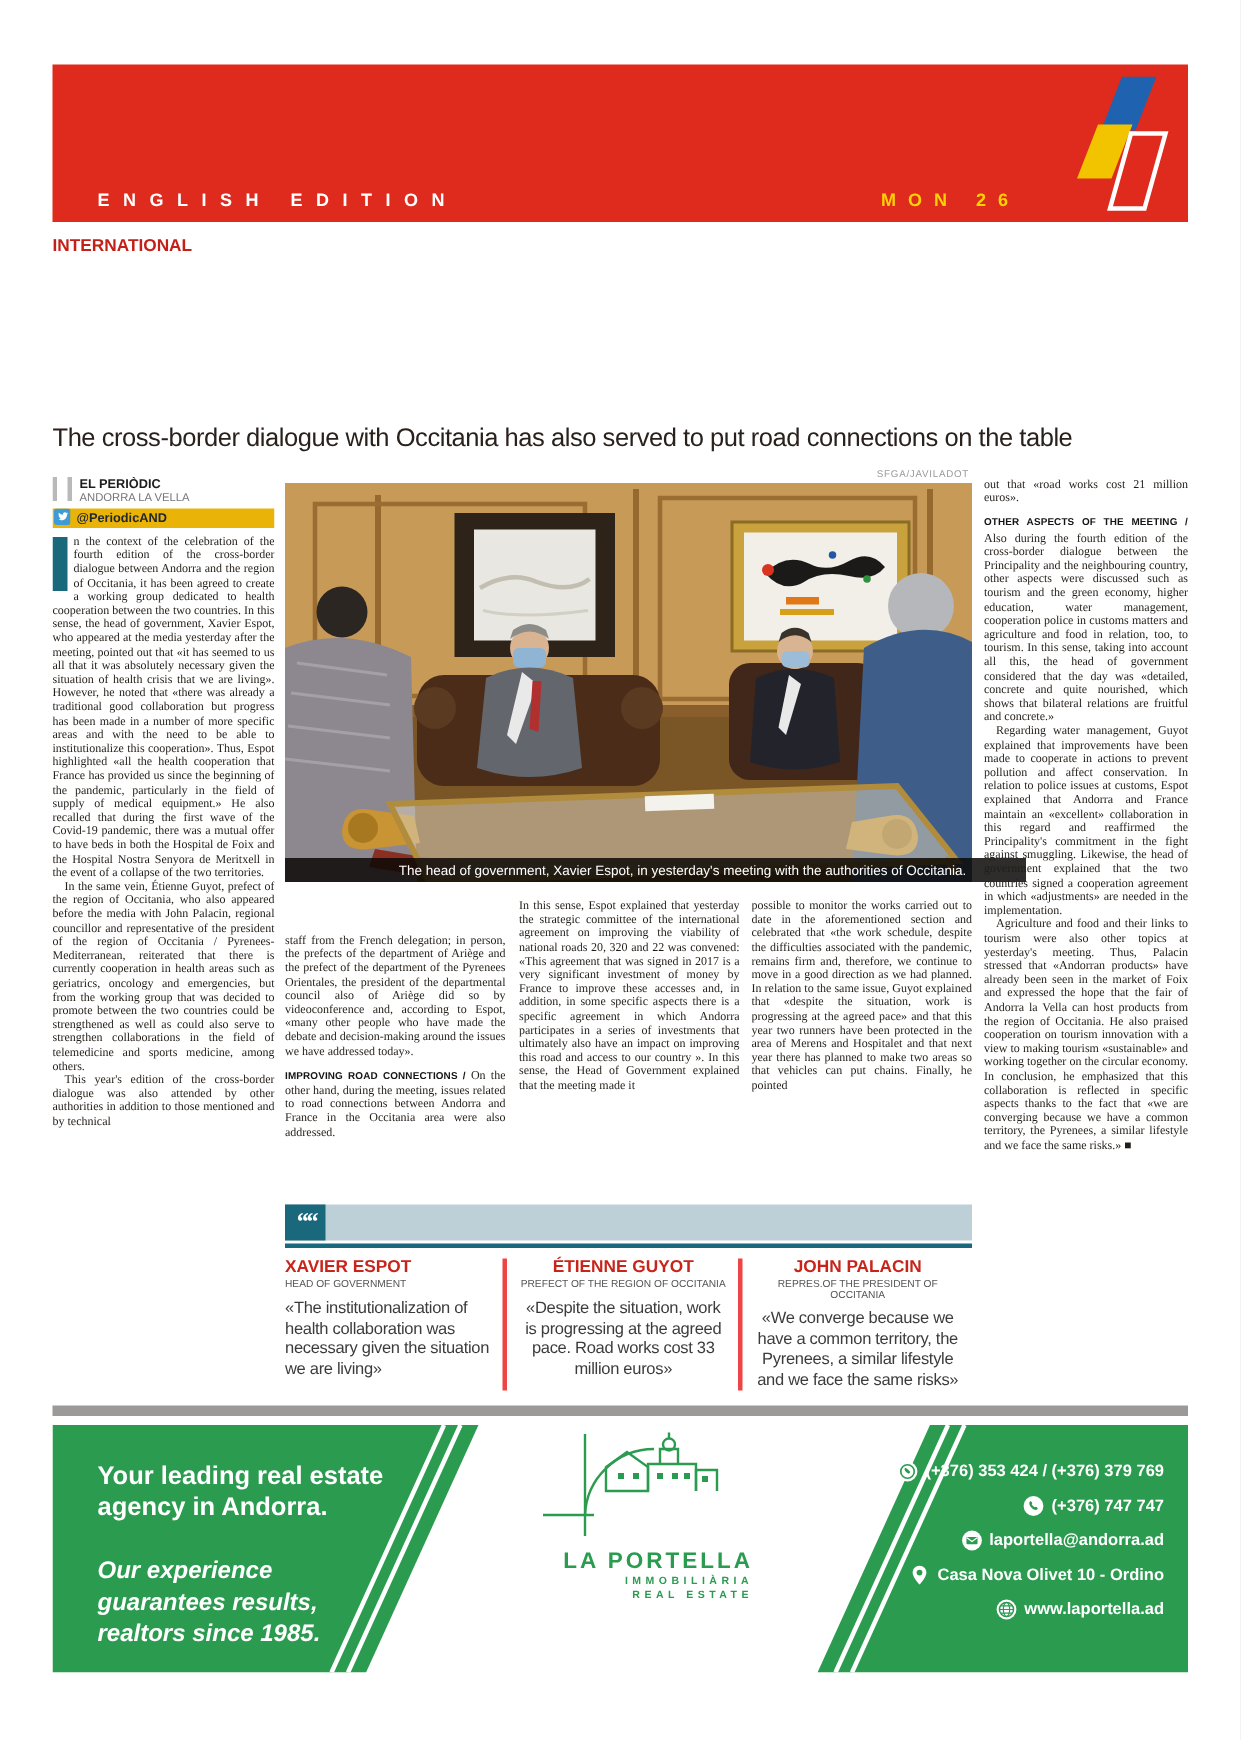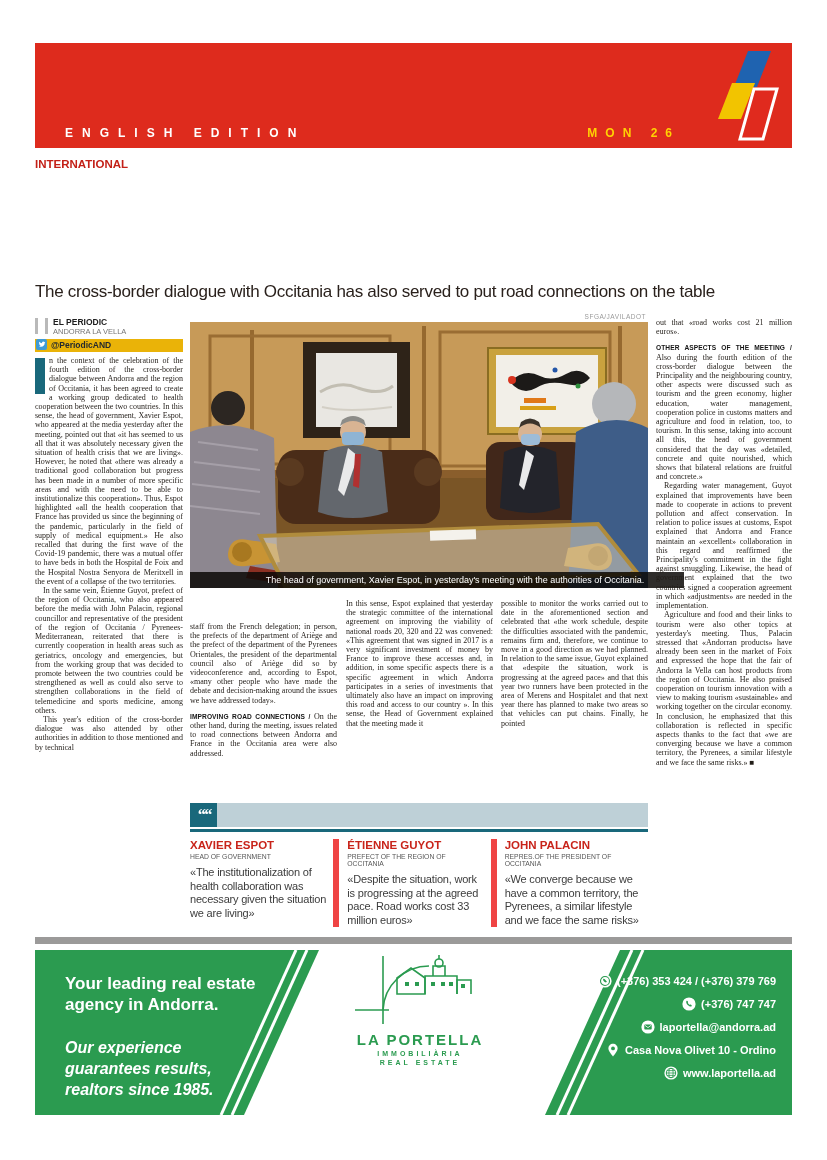--- a/index.html
+++ b/index.html
@@ -53,34 +53,34 @@
       color:#fff;font-family:"Liberation Sans",sans-serif;font-size:9px;line-height:16px;text-align:center;padding-left:36px;}
   
   .quotes{position:absolute;left:190px;top:803px;width:458px;}
   .q-bar{position:relative;height:24px;background:#bed0d7;}
   .q-mark{position:absolute;left:0;top:0;width:27px;height:24px;background:#19687b;color:#fff;
       text-align:center;font-family:"Liberation Serif",serif;font-style:italic;font-weight:700;
       font-size:17px;line-height:23px;letter-spacing:-2px;}
   .q-rule{height:3px;background:#19687b;margin-top:2px;}
   .q-cols{display:flex;margin-top:7px;}
   .q-col{width:139px;padding-right:7px;}
-  .q-col + .q-col{border-left:6px solid #ef4444;padding-left:8px;}
+  .q-col + .q-col{border-left:3px solid #ef4444;padding-left:8px;text-align:center;}
   .q-name{font-family:"Liberation Sans",sans-serif;font-weight:700;font-size:11.5px;color:#c8241a;}
   .q-role{font-family:"Liberation Sans",sans-serif;font-size:6.8px;color:#565656;margin:2px 0 6px;}
   .q-text{font-family:"Liberation Sans",sans-serif;font-size:11px;line-height:13.5px;color:#3c3c3c;
       letter-spacing:-0.2px;}
   
   .gray-bar{position:absolute;left:35px;top:937px;width:757px;height:7px;background:#9b9a99;}
   .ad{position:absolute;left:35px;top:950px;width:757px;height:165px;}
   .ad-bg{position:absolute;left:0;top:0;}
   .ad-left{position:absolute;left:30px;top:23px;width:205px;color:#fff;
       font-family:"Liberation Sans",sans-serif;}
   .ad-h{margin:0;font-weight:700;font-size:17px;line-height:21px;}
   .ad-t{margin:22px 0 0 0;font-weight:700;font-style:italic;font-size:16px;line-height:21px;}
-  .ad-logo{position:absolute;left:303px;top:4px;width:164px;text-align:center;color:#2b9b50;}
+  .ad-logo{position:absolute;left:303px;top:4px;width:164px;text-align:right;color:#2b9b50;}
   .brand{font-family:"Liberation Sans",sans-serif;font-weight:700;font-size:15px;letter-spacing:2px;margin-top:1px;}
   .brand-sub{font-family:"Liberation Sans",sans-serif;font-weight:700;font-size:7px;letter-spacing:3px;margin-top:2px;}
   .ad-contacts{position:absolute;right:16px;top:24px;}
   .c-row{display:flex;justify-content:flex-end;align-items:center;gap:5px;margin-bottom:9px;
       font-family:"Liberation Sans",sans-serif;font-weight:700;font-size:11px;color:#fff;}
   .c-row svg{flex:0 0 auto;}
 </style>
 </head>
 <body>
 

